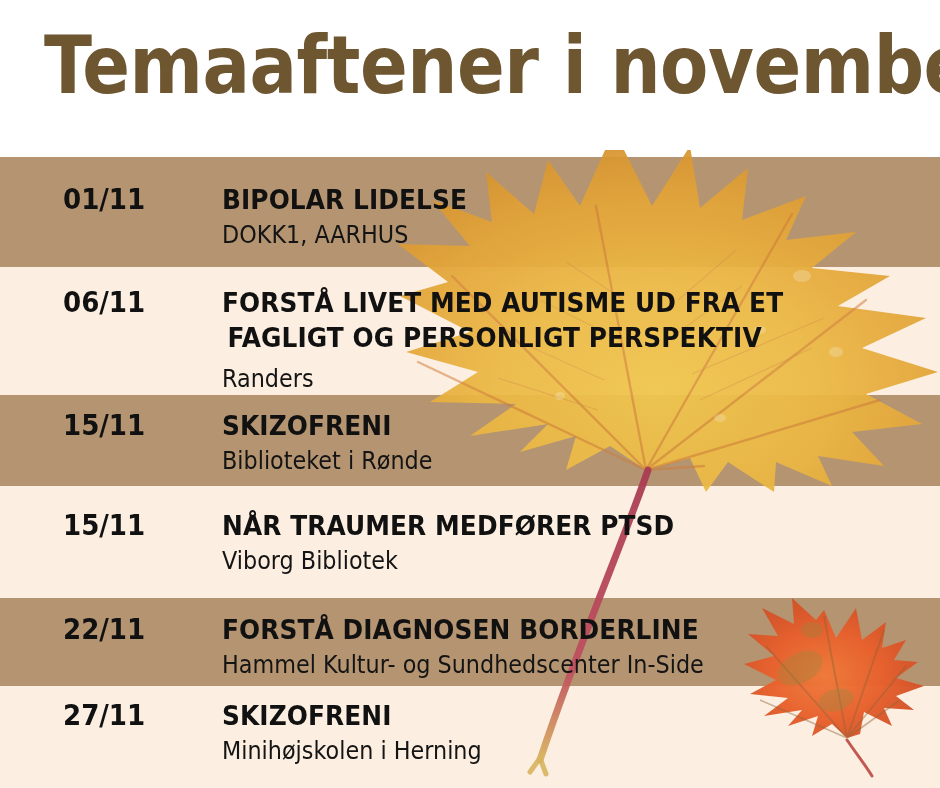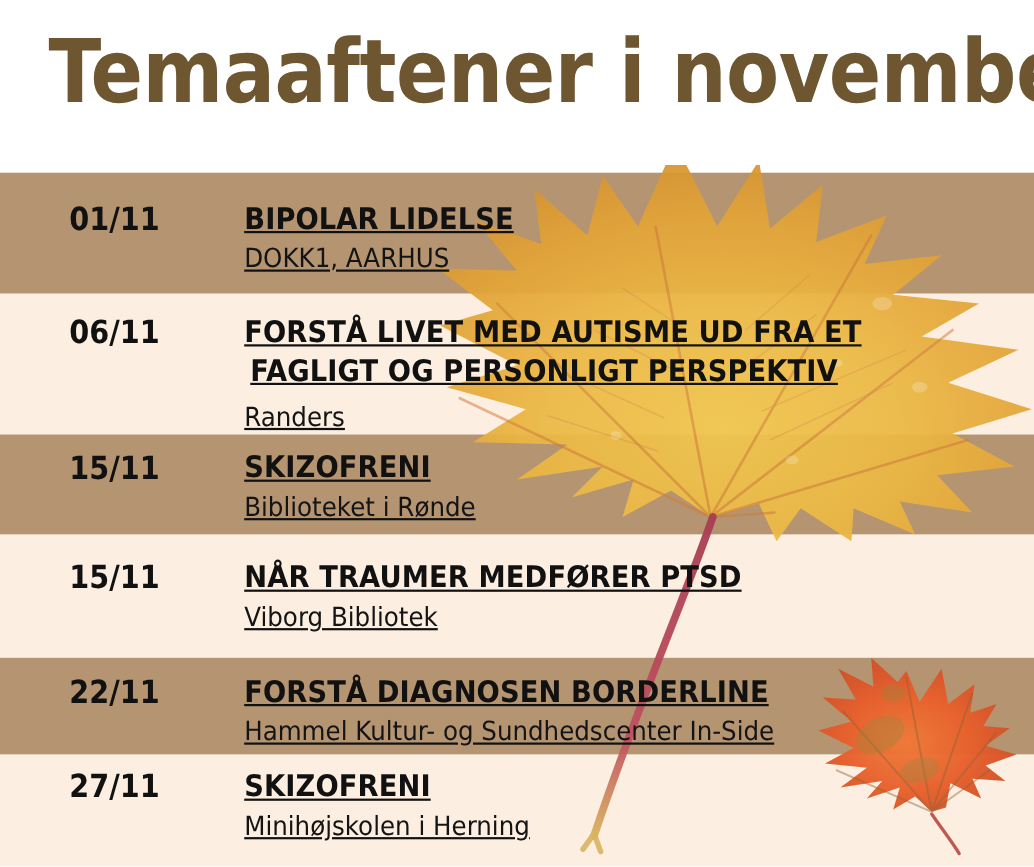--- a/index.html
+++ b/index.html
@@ -91,21 +91,20 @@
     color: #111111;
     font-family: "DejaVu Sans", sans-serif;
     transform: scaleX(0.9);
     transform-origin: left top;
   }
   .row .texts {
     position: absolute;
     left: 222px;
     top: 0;
     width: 700px;
-    text-decoration: underline;
   }
   .row .title {
     font-size: 27px;
     line-height: 35px;
     font-weight: 700;
     letter-spacing: 0.1px;
     color: #111111;
     font-family: "DejaVu Sans", sans-serif;
     transform: scaleX(0.92);
     transform-origin: left top;

